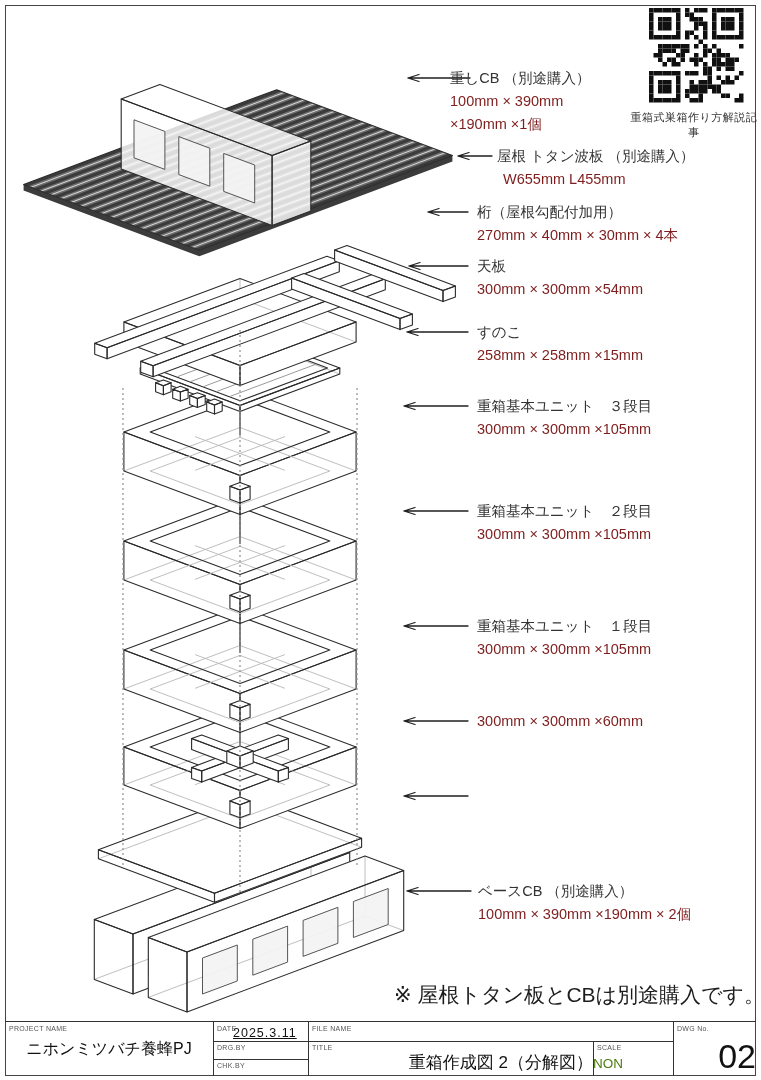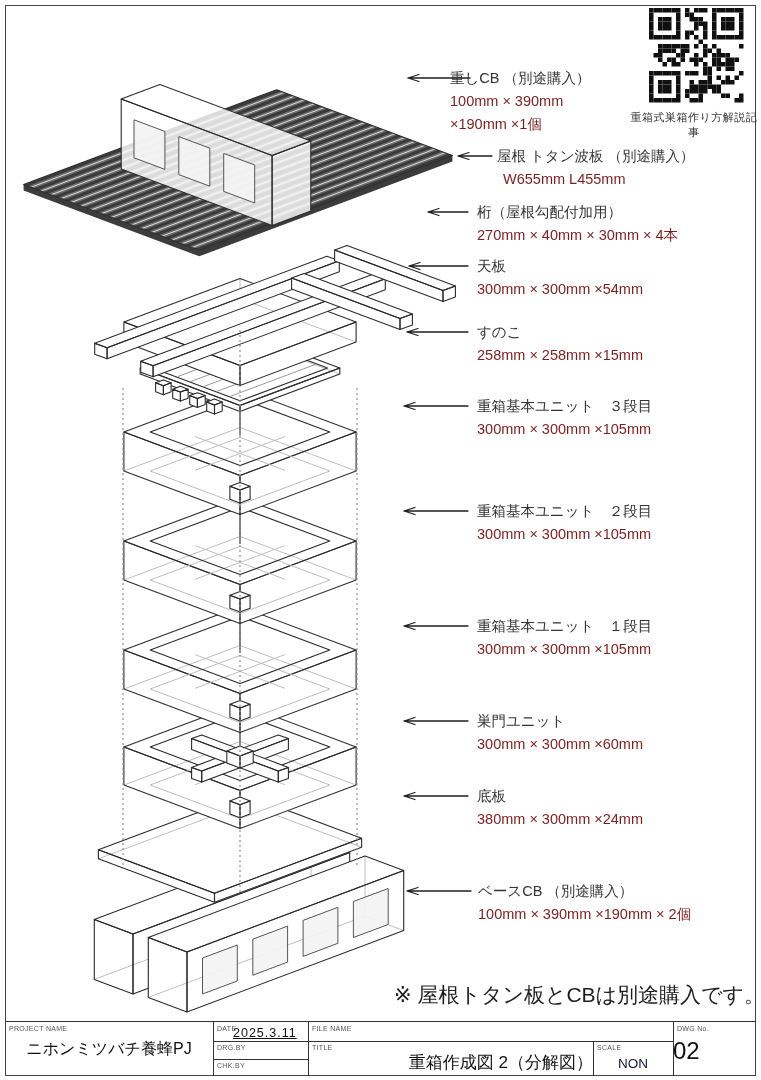--- a/index.html
+++ b/index.html
@@ -30,22 +30,22 @@
   .note{position:absolute;left:394px;top:981px;font-size:21px;color:#1c1c1c;white-space:nowrap;}
   
   .tb{position:absolute;left:5px;right:5px;top:1021px;bottom:4px;border-top:1.2px solid #333;
       font-size:7px;color:#555;}
   .tb .vl{position:absolute;top:0;bottom:0;border-left:1px solid #333;}
   .tb .hl{position:absolute;border-top:1px solid #333;}
   .tb .cap{position:absolute;letter-spacing:.3px;}
   .tb .pn{position:absolute;left:0;width:208px;top:17px;text-align:center;font-size:16px;color:#111;}
   .tb .dv{position:absolute;left:228px;top:4px;font-size:12.5px;color:#111;letter-spacing:1px;text-decoration:underline;}
   .tb .ttl{position:absolute;left:303px;width:285px;top:29px;text-align:right;font-size:17px;color:#111;}
-  .tb .scl{position:absolute;left:588px;width:80px;top:34px;text-align:center;font-size:13.5px;color:#0f172a;}
-  .tb .dwg{position:absolute;left:668px;right:0;top:15px;text-align:left;font-size:24px;color:#111;}
+  .tb .scl{position:absolute;left:588px;width:80px;top:34px;text-align:left;font-size:13.5px;color:#4d7c0f;}
+  .tb .dwg{position:absolute;left:668px;right:0;top:15px;text-align:right;font-size:34px;color:#111;}
 </style>
 </head>
 <body>
 
 <div class="page">
   <div class="frame"></div>
 
   <svg class="draw" id="iso" width="761" height="1080" viewBox="0 0 761 1080">
       <path class="fw" d="M311.0 838.1L349.7 852.6L349.7 912.6L133.0 993.9L94.3 979.4L94.3 919.4Z"></path>
       <path class="hid" d="M94.3 979.4L311.0 898.1L349.7 912.6"></path>
@@ -510,26 +510,21 @@
   </div>
   <div class="lbl" style="left:477px;top:500px">
     <div class="lt">重箱基本ユニット　２段目</div>
     <div class="ld">300mm × 300mm ×105mm</div>
   </div>
   <div class="lbl" style="left:477px;top:615px">
     <div class="lt">重箱基本ユニット　１段目</div>
     <div class="ld">300mm × 300mm ×105mm</div>
   </div>
   <div class="lbl" style="left:477px;top:710px">
-    <div class="lt">巣門ユニット</div>
     <div class="ld">300mm × 300mm ×60mm</div>
-  </div>
-  <div class="lbl" style="left:477px;top:785px">
-    <div class="lt">底板</div>
-    <div class="ld">380mm × 300mm ×24mm</div>
   </div>
   <div class="lbl" style="left:478px;top:880px">
     <div class="lt">ベースCB （別途購入）</div>
     <div class="ld">100mm × 390mm ×190mm × 2個</div>
   </div>
 
   <div class="note">※ 屋根トタン板とCBは別途購入です。</div>
 
   <div class="tb">
     <div class="vl" style="left:208px"></div>

